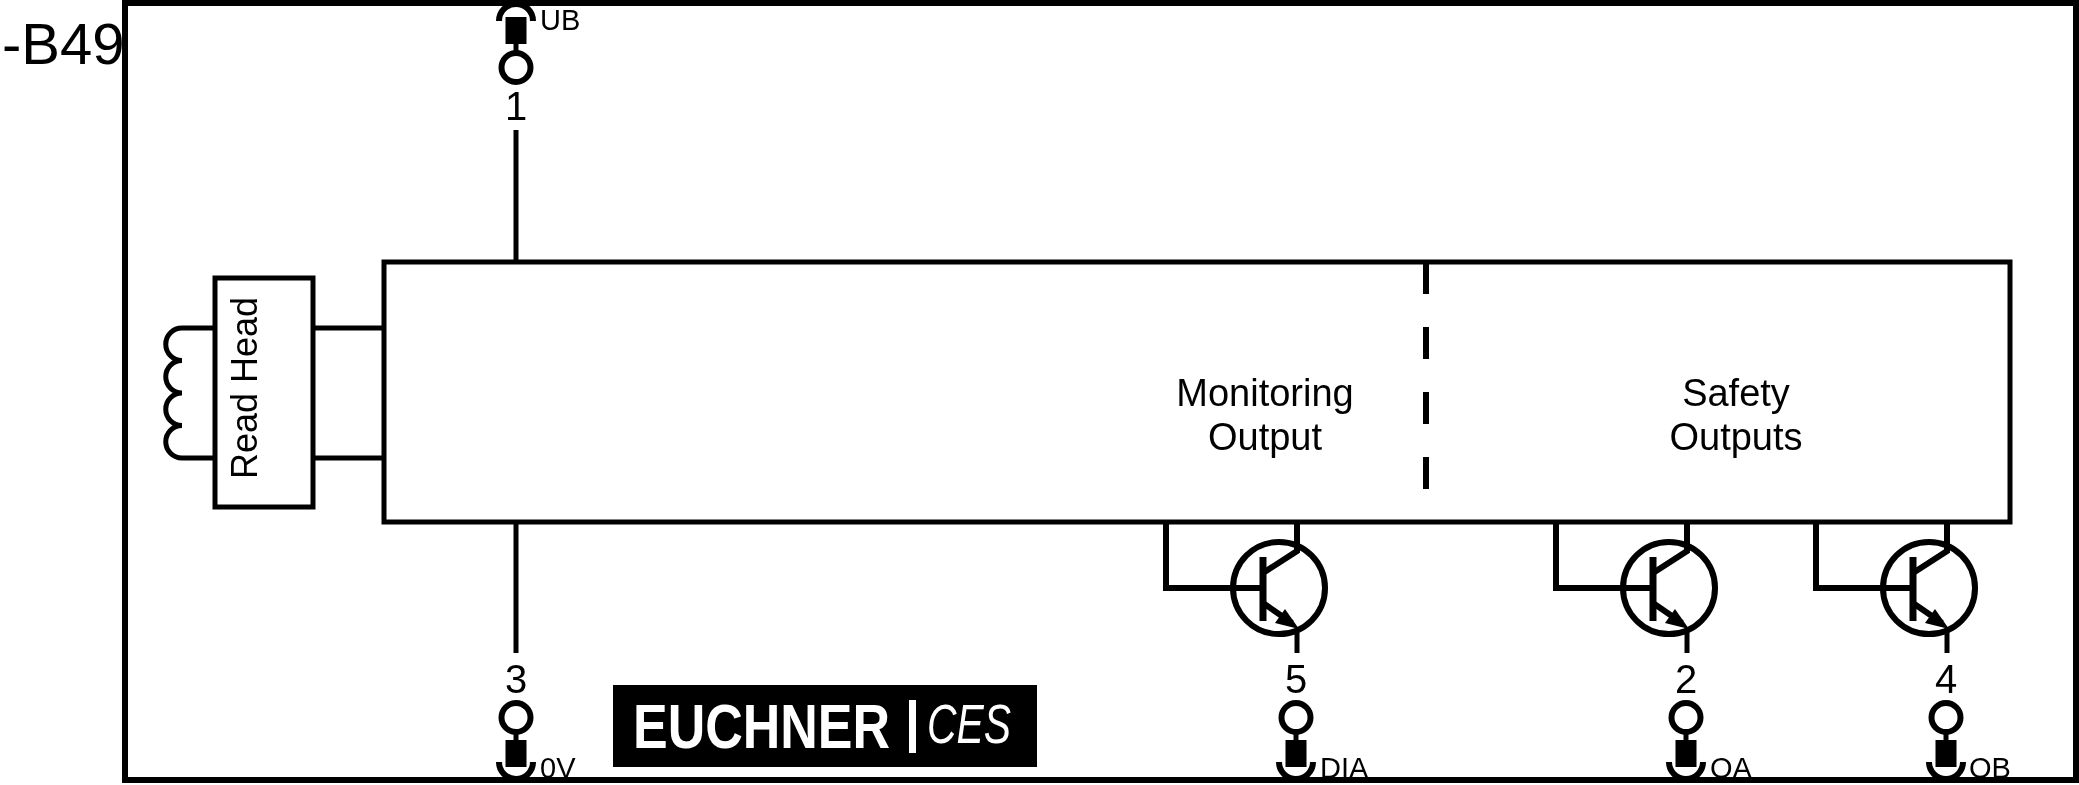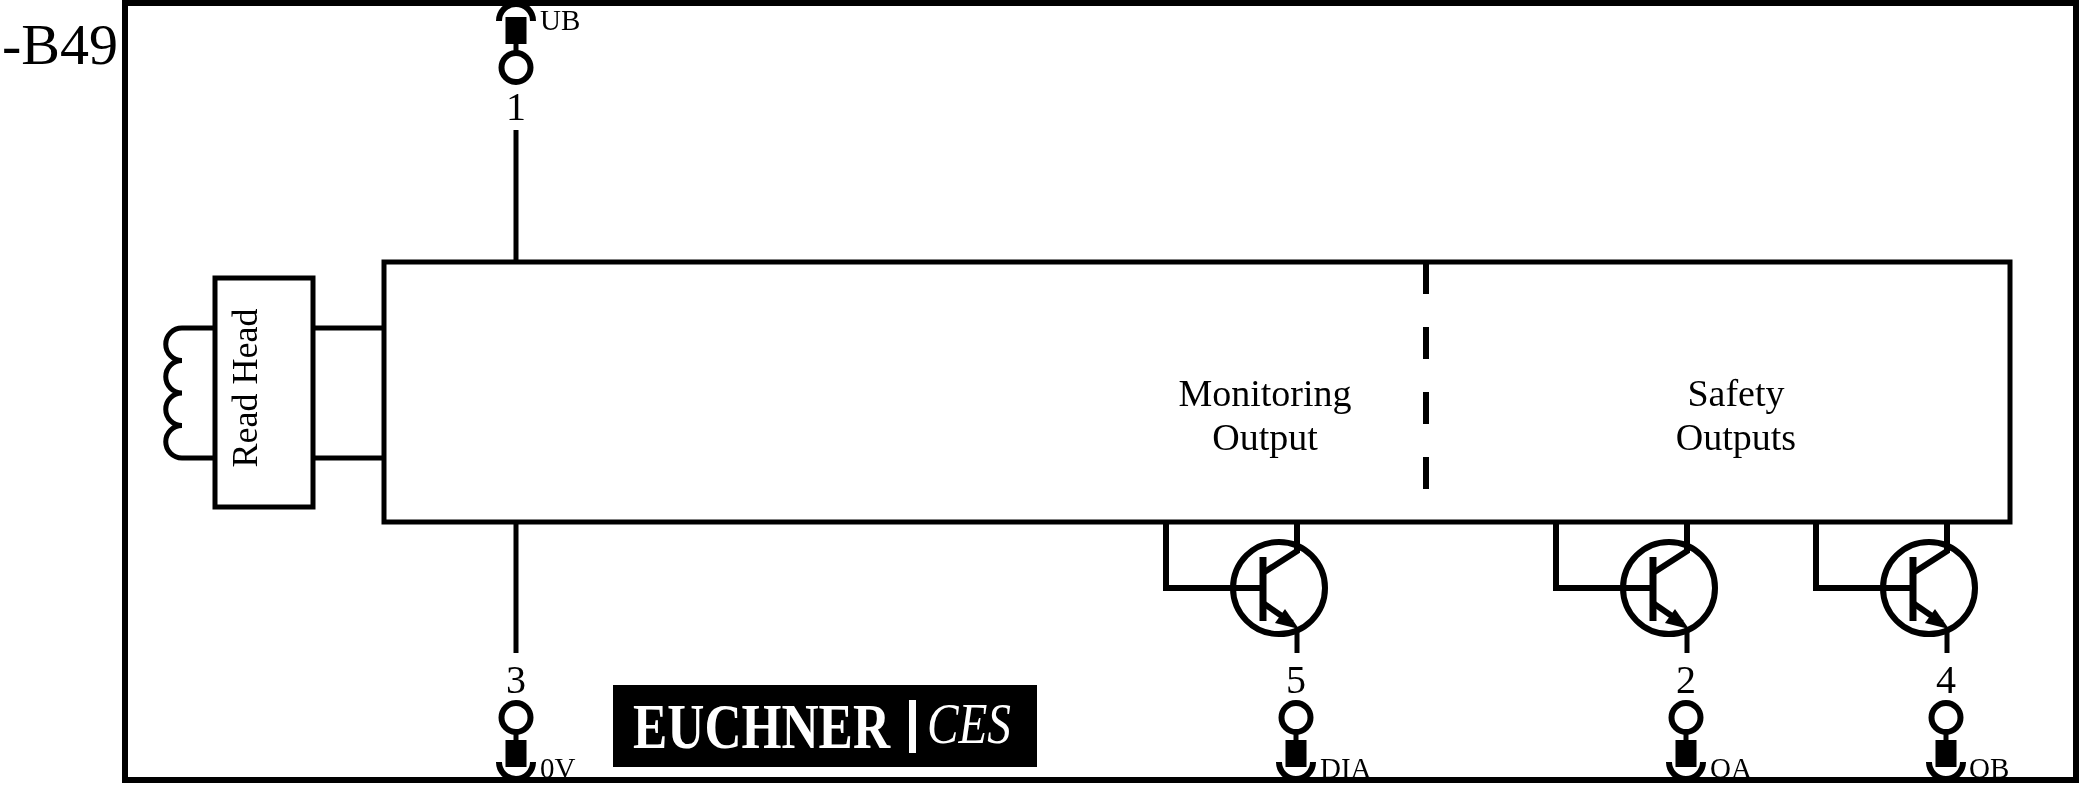--- a/index.html
+++ b/index.html
@@ -1,17 +1,17 @@
 <!DOCTYPE html>
 <html><head>
 <meta charset="utf-8">
 <style>
   html,body{margin:0;padding:0;background:#ffffff;}
   .stage{position:relative;width:2079px;height:785px;background:#ffffff;overflow:hidden;
-         font-family:Liberation Serif, serif;}
+         font-family:Liberation Sans, sans-serif;}
   svg{display:block;}
   .ln5{stroke:#000;stroke-width:5;fill:none;}
   .ln6{stroke:#000;stroke-width:6;fill:none;}
   .ln7{stroke:#000;stroke-width:7;fill:none;}
   .fil{fill:#000;stroke:none;}
   .dash{stroke:#000;stroke-width:6;fill:none;stroke-dasharray:32 33;}
   text{fill:#000;}
   .t-ref{font-size:58px;}
   .t-sec{font-size:38px;text-anchor:middle;}
   .t-pin{font-size:40px;text-anchor:middle;}

